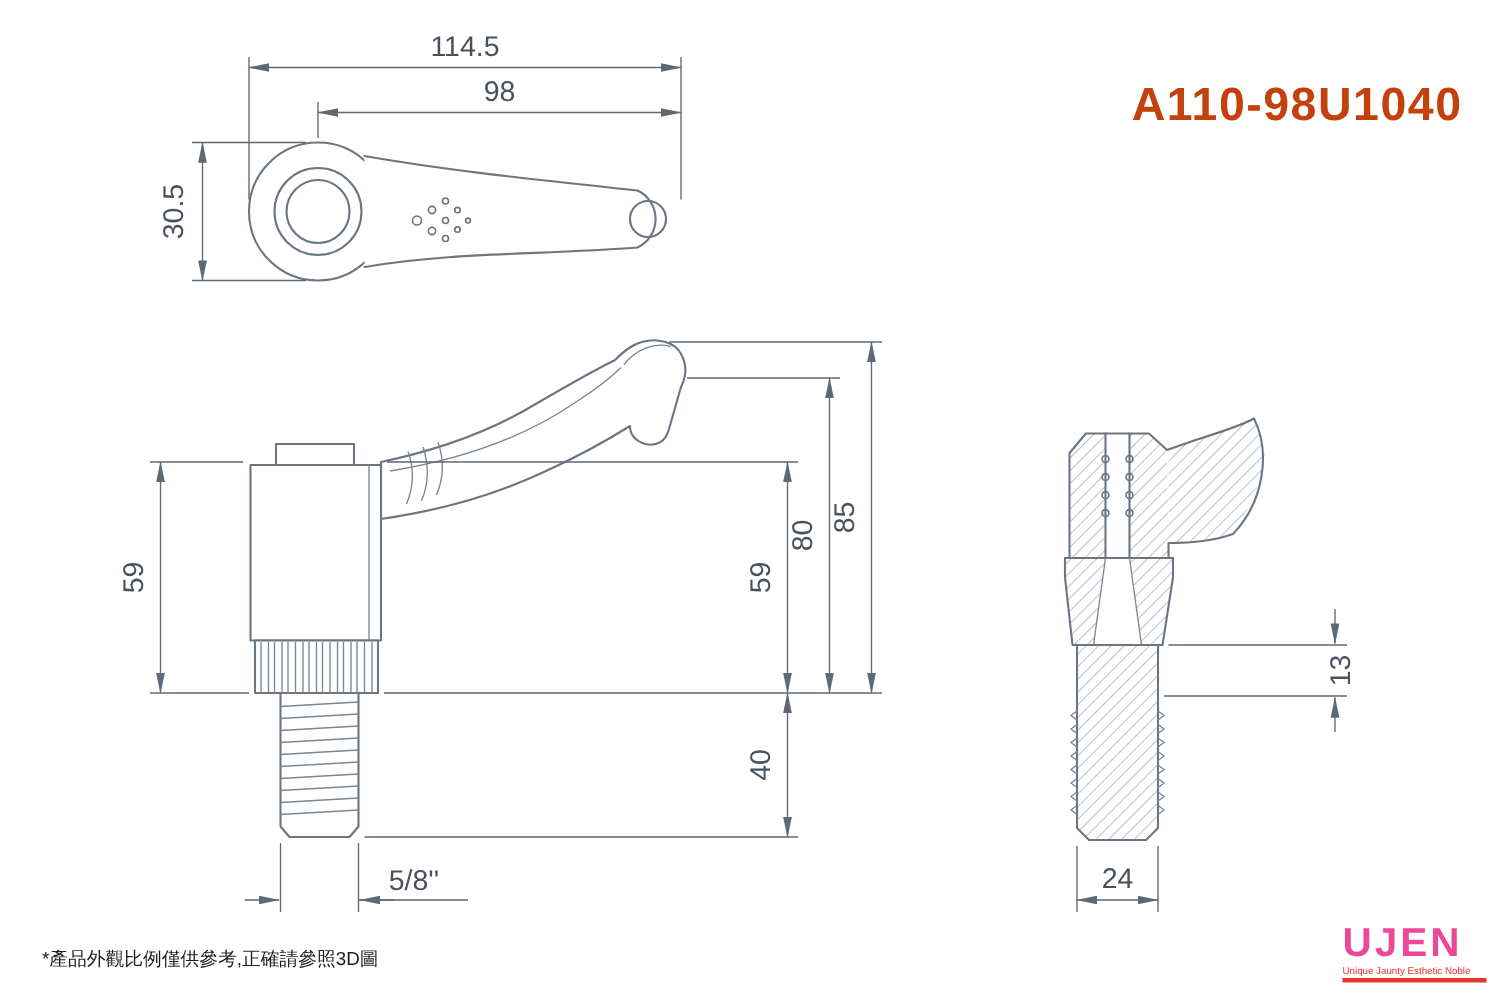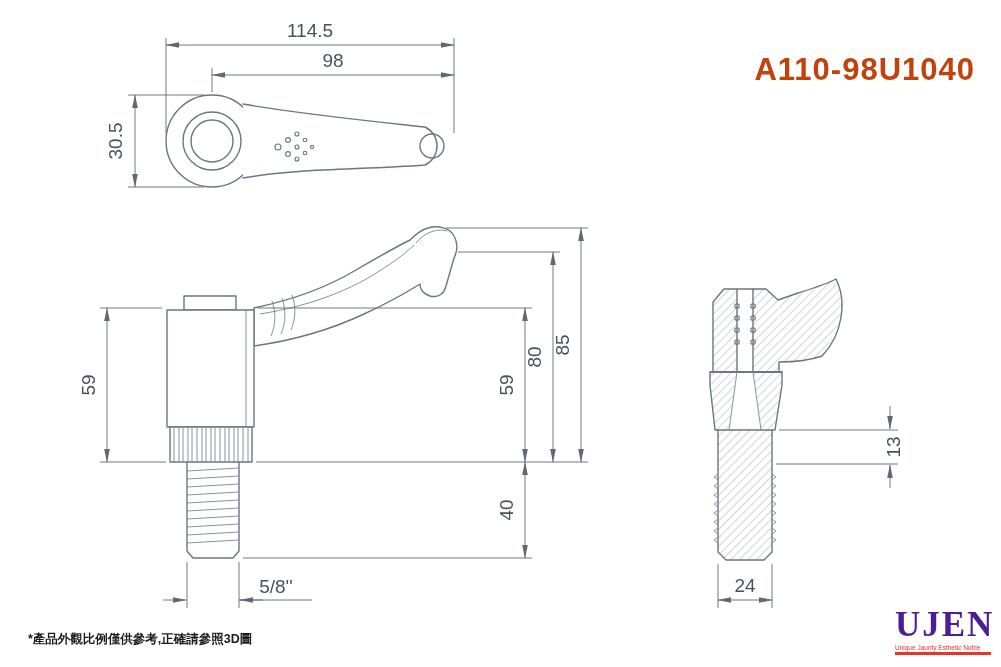--- a/index.html
+++ b/index.html
@@ -14,25 +14,25 @@
   .dot {fill:none;stroke:#6b7682;stroke-width:1.1;}
   .ext {stroke:#5d6974;stroke-width:0.9;fill:none;}
   .dim {stroke:#5d6974;stroke-width:0.9;fill:none;
         marker-start:url(#arr);marker-end:url(#arr);}
   .dime{stroke:#5d6974;stroke-width:0.9;fill:none;marker-end:url(#arr);}
   .hat {fill:url(#hatchp);stroke:none;}
   .dtext{font-size:19px;fill:#47525e;}
   
   .partno{position:absolute;top:22px;right:26px;font-size:31px;font-weight:700;
           color:#c2410c;letter-spacing:1px;margin-top:30px;}
-  .footnotes{position:absolute;left:28px;bottom:16px;color:#1c1c1c;font-weight:bold;}
+  .footnotes{position:absolute;left:28px;bottom:16px;color:#1c1c1c;}
   .fn-zh{font-size:12.5px;margin-bottom:3px;}
   .fn-en{font-size:11px;}
   .logo{position:absolute;right:10px;bottom:12px;width:96px;text-align:left;}
-  .logo-name{color:#4c1d95;font-weight:bold;font-size:35px;letter-spacing:2px;line-height:1;font-family:Liberation Serif, serif;}
+  .logo-name{color:#ec4899;font-weight:bold;font-size:27px;letter-spacing:2px;line-height:1;}
   .logo-tag{color:#e8342b;font-size:6.5px;margin-top:2px;white-space:nowrap;}
   .logo-bar{height:3px;background:#e8342b;margin-top:1px;}
 </style>
 </head>
 <body>
 
 <div class="sheet">
 
   <svg width="1001" height="667" viewBox="0 0 1001 667">
     <defs>

